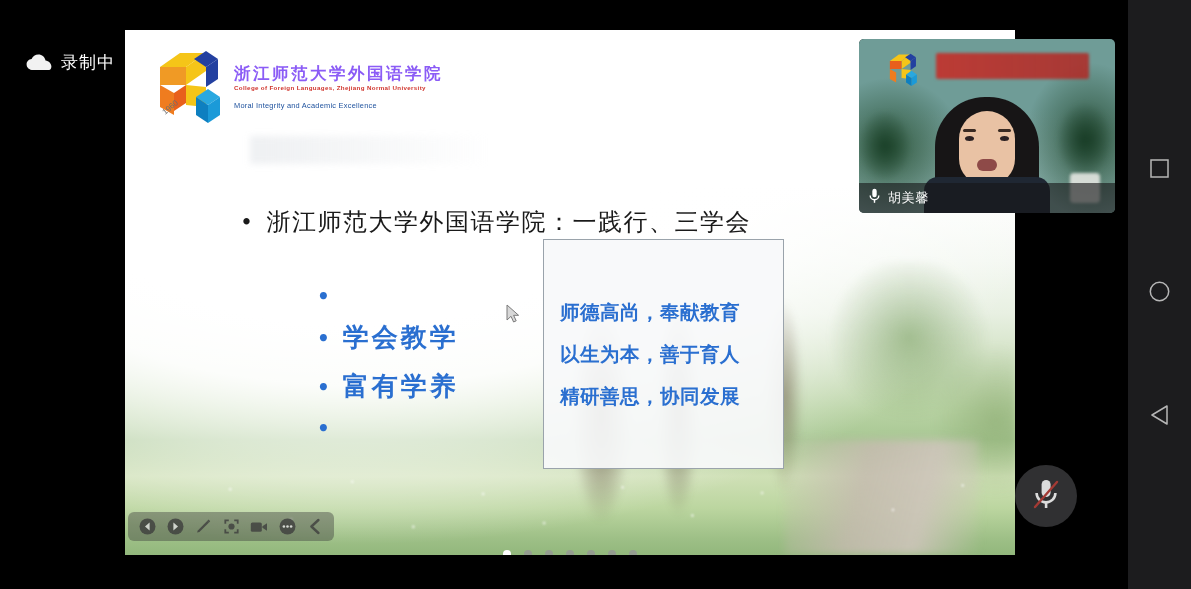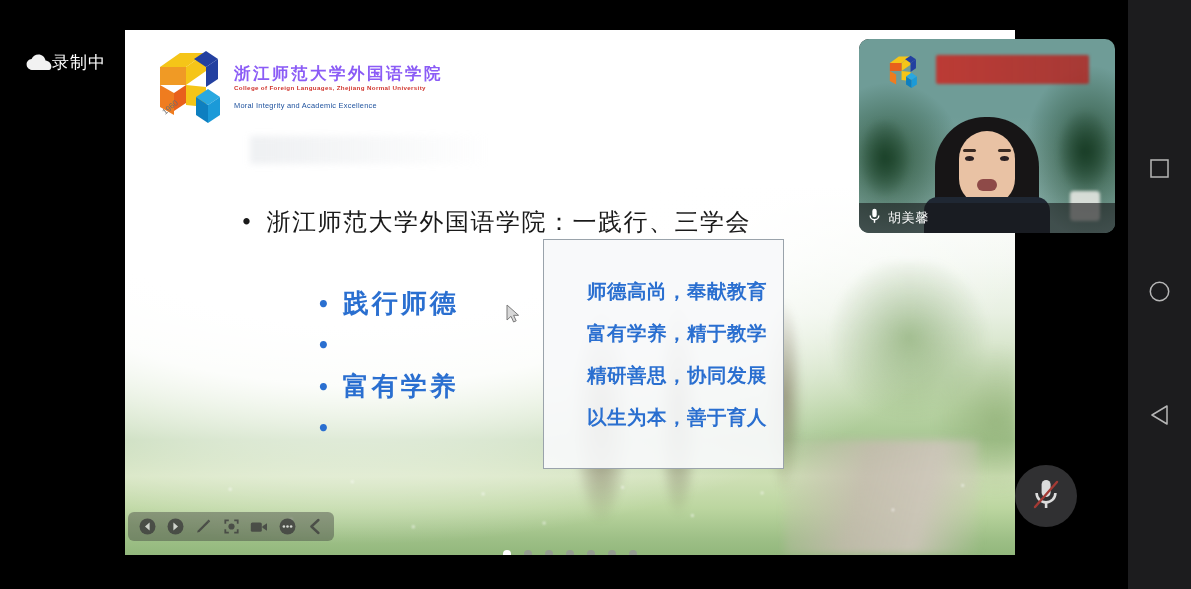--- a/index.html
+++ b/index.html
@@ -5,21 +5,21 @@
   html,body{margin:0;padding:0;background:#000;}
   body{
     width:1191px;height:589px;overflow:hidden;position:relative;
     font-family:"Liberation Sans","DejaVu Sans",sans-serif;
     -webkit-font-smoothing:antialiased;
   }
   .screen{position:absolute;inset:0;background:#000;}
 
   
   .rec-badge{
-    position:absolute;left:26px;top:54px;display:flex;align-items:center;
+    position:absolute;left:26px;top:54px;display:flex;align-items:center;gap:9px;
   }
   .cloud-icon{width:26px;height:17px;position:relative;display:block;}
   .cloud-icon svg{display:block;}
   .rec-text{color:#fff;font-size:17px;letter-spacing:1px;line-height:1;}
 
   
   .slide{
     position:absolute;left:125px;top:30px;width:890px;height:525px;
     background:#ffffff;overflow:hidden;
   }
@@ -102,21 +102,21 @@
   .quote-box{
     position:absolute;left:418px;top:209px;width:241px;height:230px;
     background:rgba(248,249,250,.93);
     border:1.5px solid #9aa3ab;
     box-sizing:border-box;
     display:flex;flex-direction:column;justify-content:center;gap:15px;
     padding:14px 16px;
   }
   .quote-line{
     color:#2a6fd0;font-size:19.5px;font-weight:bold;letter-spacing:.5px;
-    text-align:right;white-space:nowrap;font-family:"DejaVu Serif",serif;
+    text-align:left;white-space:nowrap;font-family:"DejaVu Serif",serif;
   }
 
   
   .cursor{position:absolute;left:381px;top:274px;width:15px;height:20px;}
 
   
   .anno-toolbar{
     position:absolute;left:3px;top:482px;height:29px;
     display:flex;align-items:center;gap:0px;
     background:rgba(60,60,60,.42);
@@ -130,22 +130,22 @@
   
   .page-dots{
     position:absolute;left:0;right:0;bottom:-3px;display:flex;justify-content:center;
     gap:13px;align-items:center;
   }
   .pdot{width:8px;height:8px;border-radius:50%;background:rgba(150,150,150,.78);}
   .pdot.active{background:#ffffff;}
 
   
   .video-tile{
-    position:absolute;left:859px;top:39px;width:256px;height:194px;
-    border-radius:10px;overflow:hidden;background:#0b1412;
+    position:absolute;left:859px;top:39px;width:256px;height:174px;
+    border-radius:5px;overflow:hidden;background:#0b1412;
   }
   .video-bg{
     position:absolute;inset:0;
     background:
       radial-gradient(ellipse 40% 55% at 12% 62%, rgba(46,86,60,.95) 0%, rgba(46,86,60,0) 72%),
       radial-gradient(ellipse 34% 60% at 90% 58%, rgba(42,80,56,.95) 0%, rgba(42,80,56,0) 74%),
       linear-gradient(to bottom, #6f9c97 0%, #6f9c97 40%, #7aa39d 62%, #86aba5 100%);
   }
   .video-banner{
     position:absolute;left:30%;top:8%;width:60%;height:15%;
@@ -258,39 +258,38 @@
     </div>
 
     <div class="main-bullet">
       <span class="dot">•</span>
       <span>浙江师范大学外国语学院：一践行、三学会</span>
     </div>
 
     <div class="blue-list">
       <div class="blue-item">
         <span class="dot">•</span>
-        <span>践行师德</span>
       </div>
       <div class="blue-item">
         <span class="dot">•</span>
+        <span>学会教学</span>
       </div>
       <div class="blue-item">
         <span class="dot">•</span>
         <span>富有学养</span>
       </div>
       <div class="blue-item">
         <span class="dot">•</span>
       </div>
     </div>
 
     <div class="quote-box">
       <div class="quote-line">师德高尚，奉献教育</div>
-      <div class="quote-line">富有学养，精于教学</div>
+      <div class="quote-line">以生为本，善于育人</div>
       <div class="quote-line">精研善思，协同发展</div>
-      <div class="quote-line">以生为本，善于育人</div>
     </div>
 
     <span class="cursor">
       <svg width="15" height="20" viewBox="0 0 15 20">
         <path d="M1,1 L1,16 L5,12.3 L7.6,18 L10.2,16.8 L7.6,11.3 L12.6,11.3 Z" fill="#d8d8d8" stroke="#7a7a7a" stroke-width="1"></path>
       </svg>
     </span>
 
     <div class="anno-toolbar">
       <span class="anno-btn">

